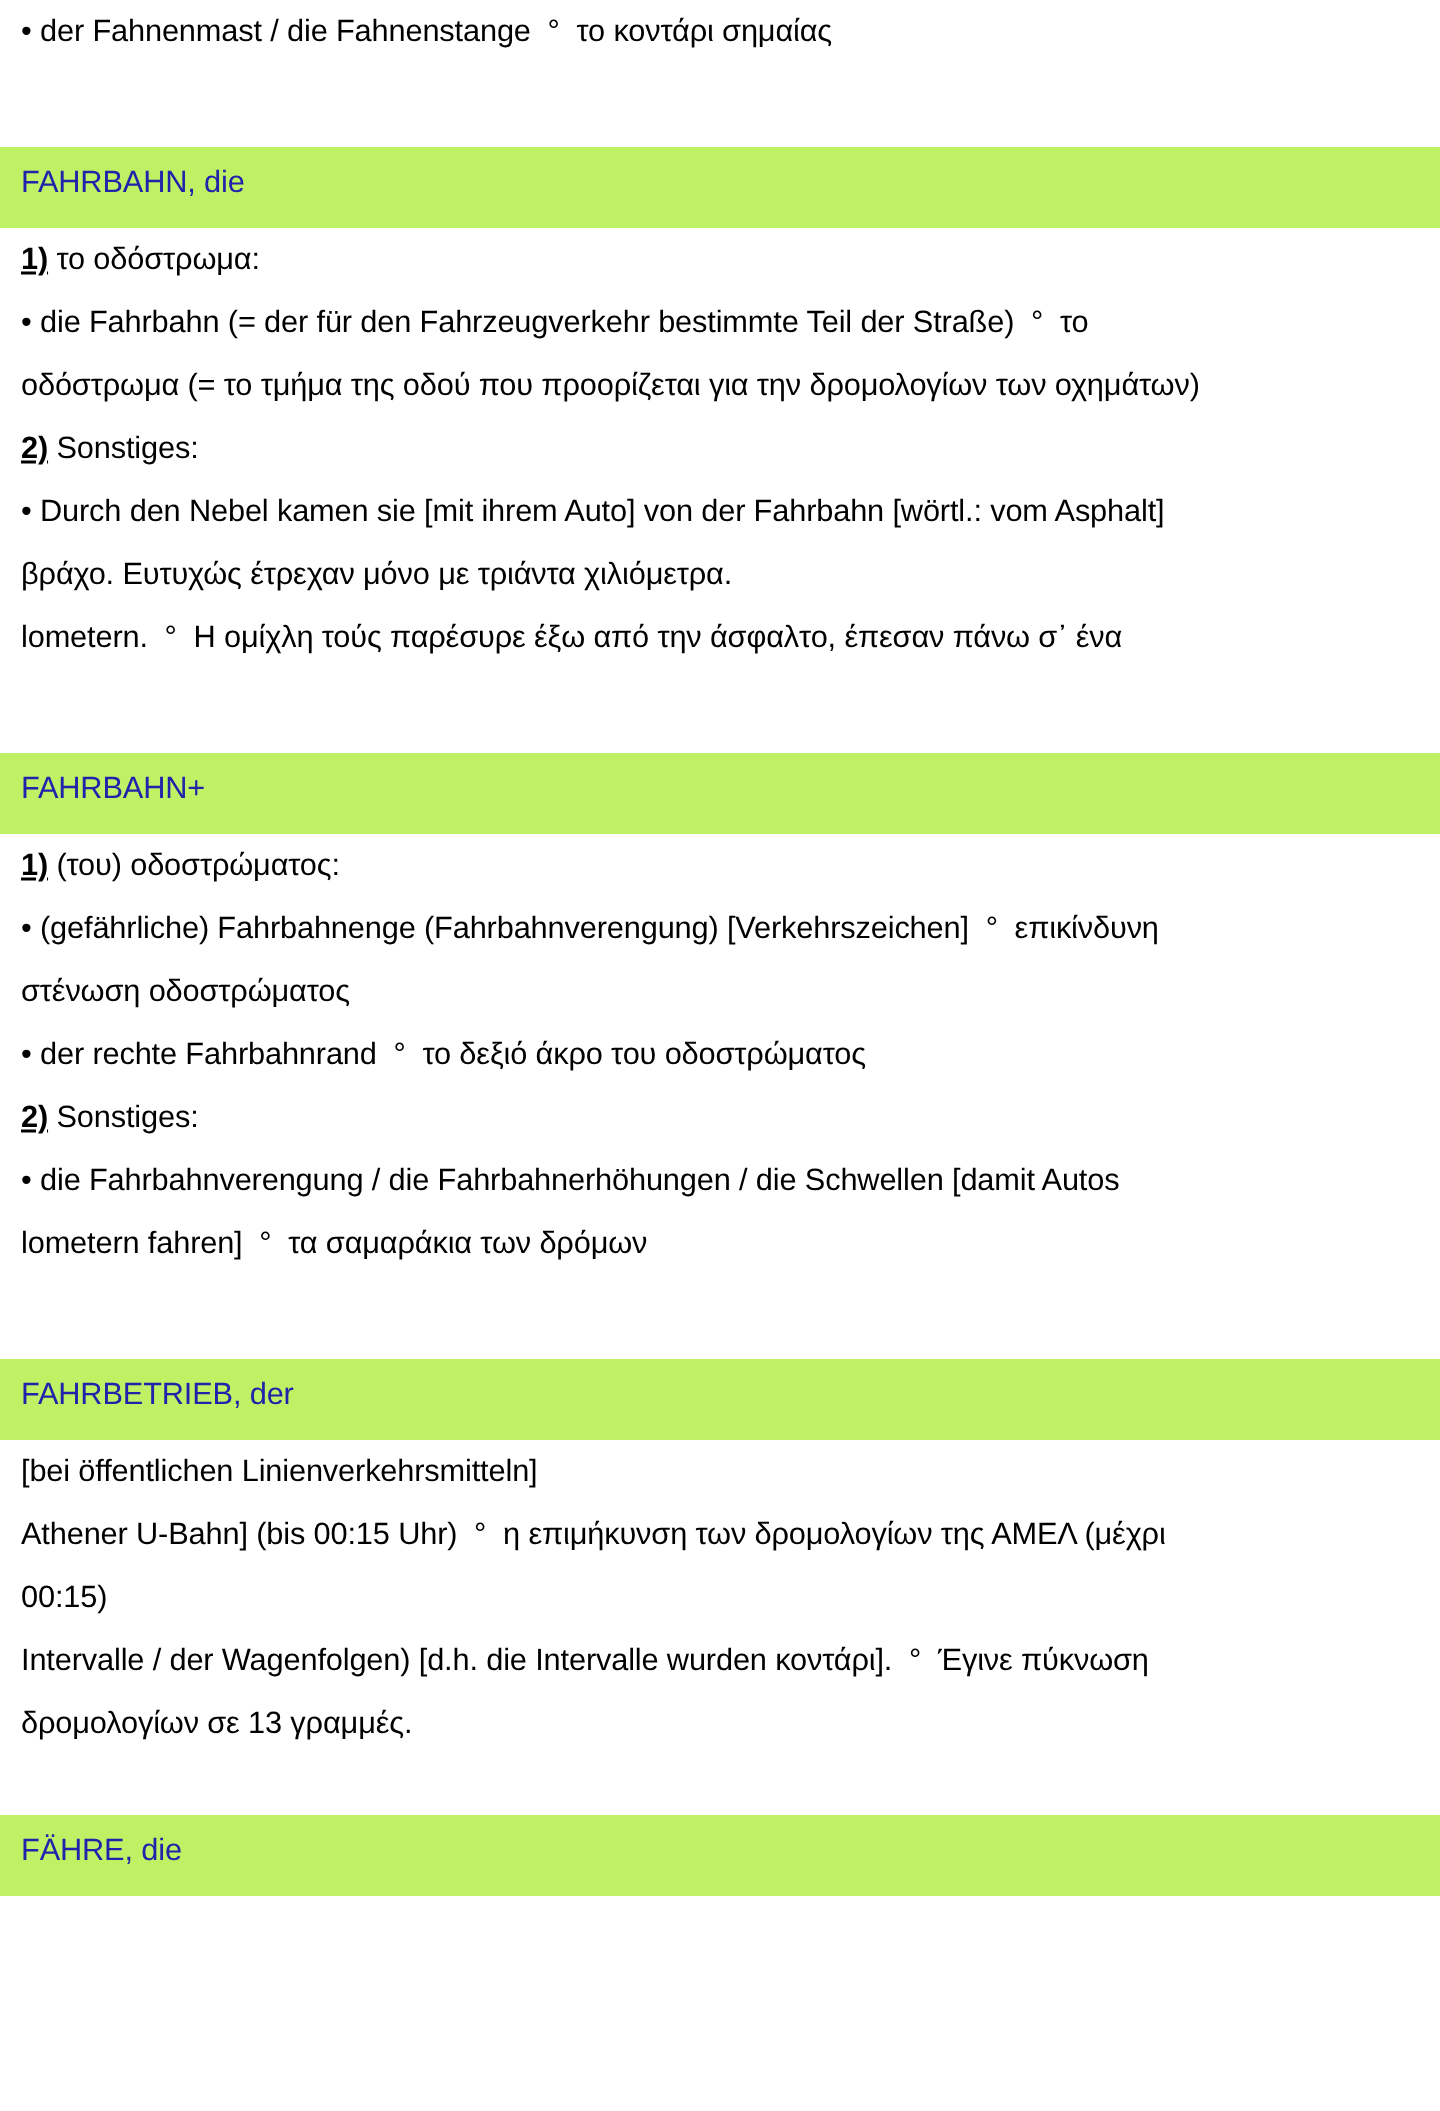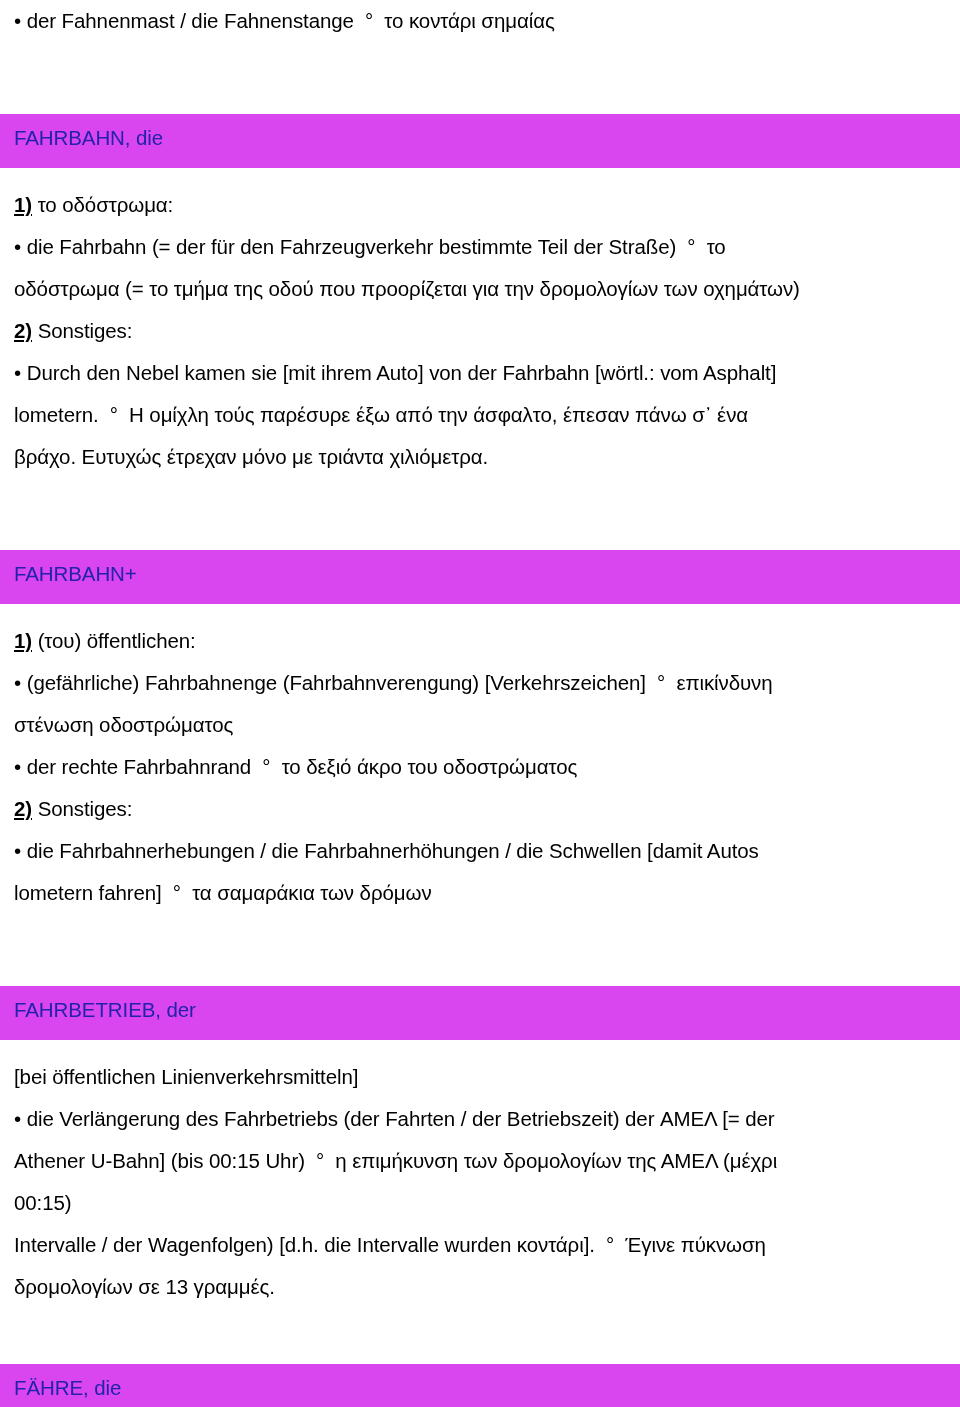--- a/index.html
+++ b/index.html
@@ -26,22 +26,22 @@
   .line {
     font-size: 20.5px;
     line-height: 42px;
     white-space: pre-wrap;
     letter-spacing: -0.1px;
   }
 
   
   .headband {
     position: relative;
-    background: #d946ef;
-    margin: 16px -14px;
+    background: #bef264;
+    margin: 0 -14px;
     padding: 0 14px;
     height: 54px;
     display: flex;
     align-items: center;
   }
   .headband .headword {
     font-size: 20.5px;
     color: #2222aa;
     letter-spacing: -0.1px;
     line-height: 1;
@@ -71,46 +71,45 @@
   <div class="headband">
     <span class="headword">FAHRBAHN, die</span>
   </div>
 
   <div class="line"><span class="num">1)</span><span> το οδόστρωμα:</span></div>
   <div class="line">• die Fahrbahn (= der für den Fahrzeugverkehr bestimmte Teil der Straße)  °  το</div>
   <div class="line">οδόστρωμα (= το τμήμα της οδού που προορίζεται για την δρομολογίων των οχημάτων)</div>
 
   <div class="line"><span class="num">2)</span><span> Sonstiges:</span></div>
   <div class="line">• Durch den Nebel kamen sie [mit ihrem Auto] von der Fahrbahn [wörtl.: vom Asphalt]</div>
+  <div class="line">βράχο. Ευτυχώς έτρεχαν μόνο με τριάντα χιλιόμετρα.</div>
   <div class="line">lometern.  °  Η ομίχλη τούς παρέσυρε έξω από την άσφαλτο, έπεσαν πάνω σ᾽ ένα</div>
-  <div class="line">βράχο. Ευτυχώς έτρεχαν μόνο με τριάντα χιλιόμετρα.</div>
 
   <div class="gap-lg"></div>
 
   <div class="headband">
     <span class="headword">FAHRBAHN+</span>
   </div>
 
-  <div class="line"><span class="num">1)</span><span> (του) öffentlichen:</span></div>
+  <div class="line"><span class="num">1)</span><span> (του) οδοστρώματος:</span></div>
   <div class="line">• (gefährliche) Fahrbahnenge (Fahrbahnverengung) [Verkehrszeichen]  °  επικίνδυνη</div>
   <div class="line">στένωση οδοστρώματος</div>
   <div class="line">• der rechte Fahrbahnrand  °  το δεξιό άκρο του οδοστρώματος</div>
 
   <div class="line"><span class="num">2)</span><span> Sonstiges:</span></div>
-  <div class="line">• die Fahrbahnerhebungen / die Fahrbahnerhöhungen / die Schwellen [damit Autos</div>
+  <div class="line">• die Fahrbahnverengung / die Fahrbahnerhöhungen / die Schwellen [damit Autos</div>
   <div class="line">lometern fahren]  °  τα σαμαράκια των δρόμων</div>
 
   <div class="gap-lg"></div>
 
   <div class="headband">
     <span class="headword">FAHRBETRIEB, der</span>
   </div>
 
   <div class="line">[bei öffentlichen Linienverkehrsmitteln]</div>
-  <div class="line">• die Verlängerung des Fahrbetriebs (der Fahrten / der Betriebszeit) der ΑΜΕΛ [= der</div>
   <div class="line">Athener U-Bahn] (bis 00:15 Uhr)  °  η επιμήκυνση των δρομολογίων της ΑΜΕΛ (μέχρι</div>
   <div class="line">00:15)</div>
   <div class="line">Intervalle / der Wagenfolgen) [d.h. die Intervalle wurden κοντάρι].  °  Έγινε πύκνωση</div>
   <div class="line">δρομολογίων σε 13 γραμμές.</div>
 
   <div class="gap-md"></div>
 
   <div class="headband">
     <span class="headword">FÄHRE, die</span>
   </div>

